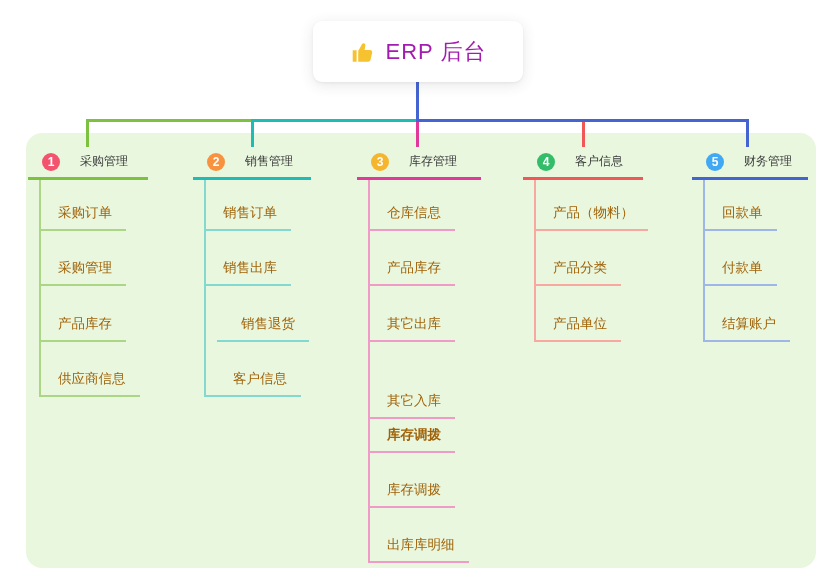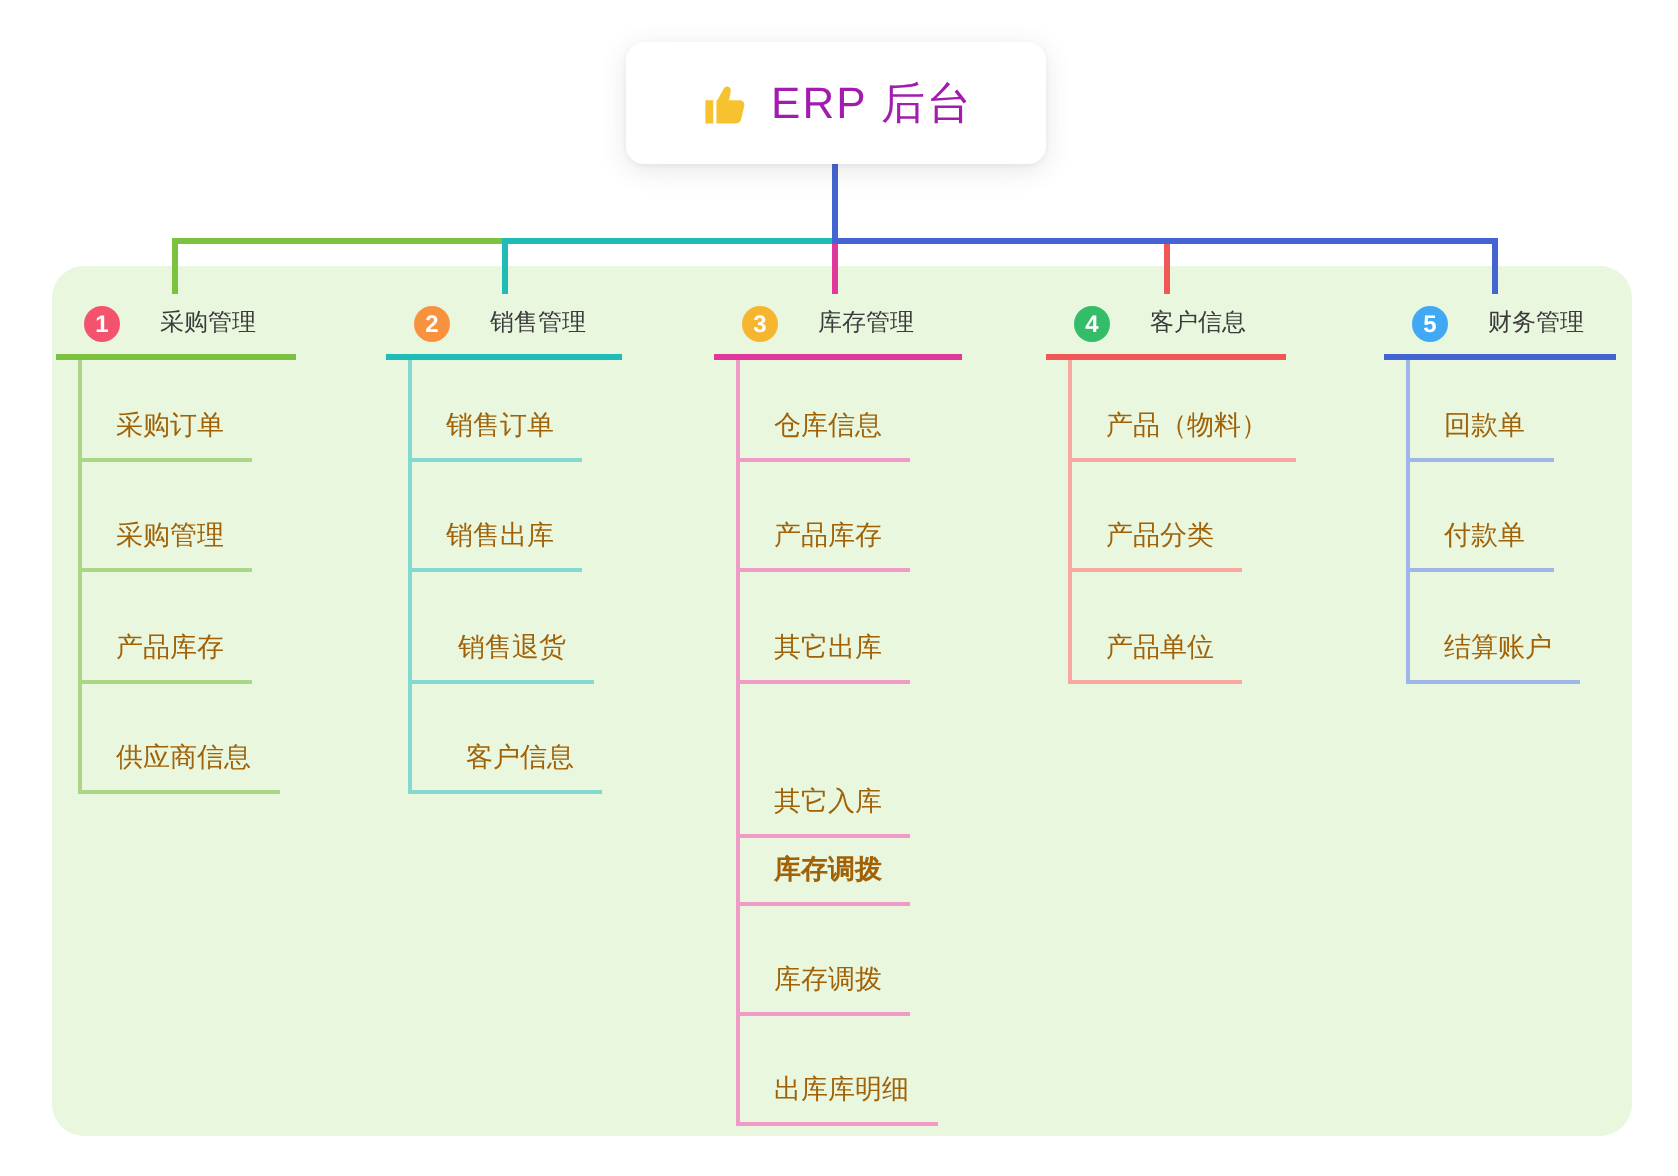--- a/index.html
+++ b/index.html
@@ -95,21 +95,21 @@
       <div class="branch-header" style="left: 193px; top: 146px; width: 118px; border-bottom-color: rgb(30, 188, 180);">
         <span class="badge" style="background: rgb(248, 146, 63);">2</span>
         <span class="branch-label">销售管理</span>
       </div>
       <div class="child-node" style="left: 205px; top: 201px; border-bottom-color: rgb(131, 216, 208);">
         <span>销售订单</span>
       </div>
       <div class="child-node" style="left: 205px; top: 256.4px; border-bottom-color: rgb(131, 216, 208);">
         <span>销售出库</span>
       </div>
-      <div class="child-node" style="left: 205px; top: 311.8px; border-bottom-color: rgb(131, 216, 208); padding-left: 24px;">
+      <div class="child-node" style="left: 217px; top: 311.8px; border-bottom-color: rgb(131, 216, 208); padding-left: 24px;">
         <span>销售退货</span>
       </div>
       <div class="child-node" style="left: 205px; top: 367.2px; border-bottom-color: rgb(131, 216, 208); padding-left: 28px;">
         <span>客户信息</span>
       </div>
       <div class="branch-header" style="left: 357px; top: 146px; width: 124px; border-bottom-color: rgb(225, 57, 155);">
         <span class="badge" style="background: rgb(246, 181, 46);">3</span>
         <span class="branch-label">库存管理</span>
       </div>
       <div class="child-node" style="left: 369px; top: 201px; border-bottom-color: rgb(240, 154, 199);">

